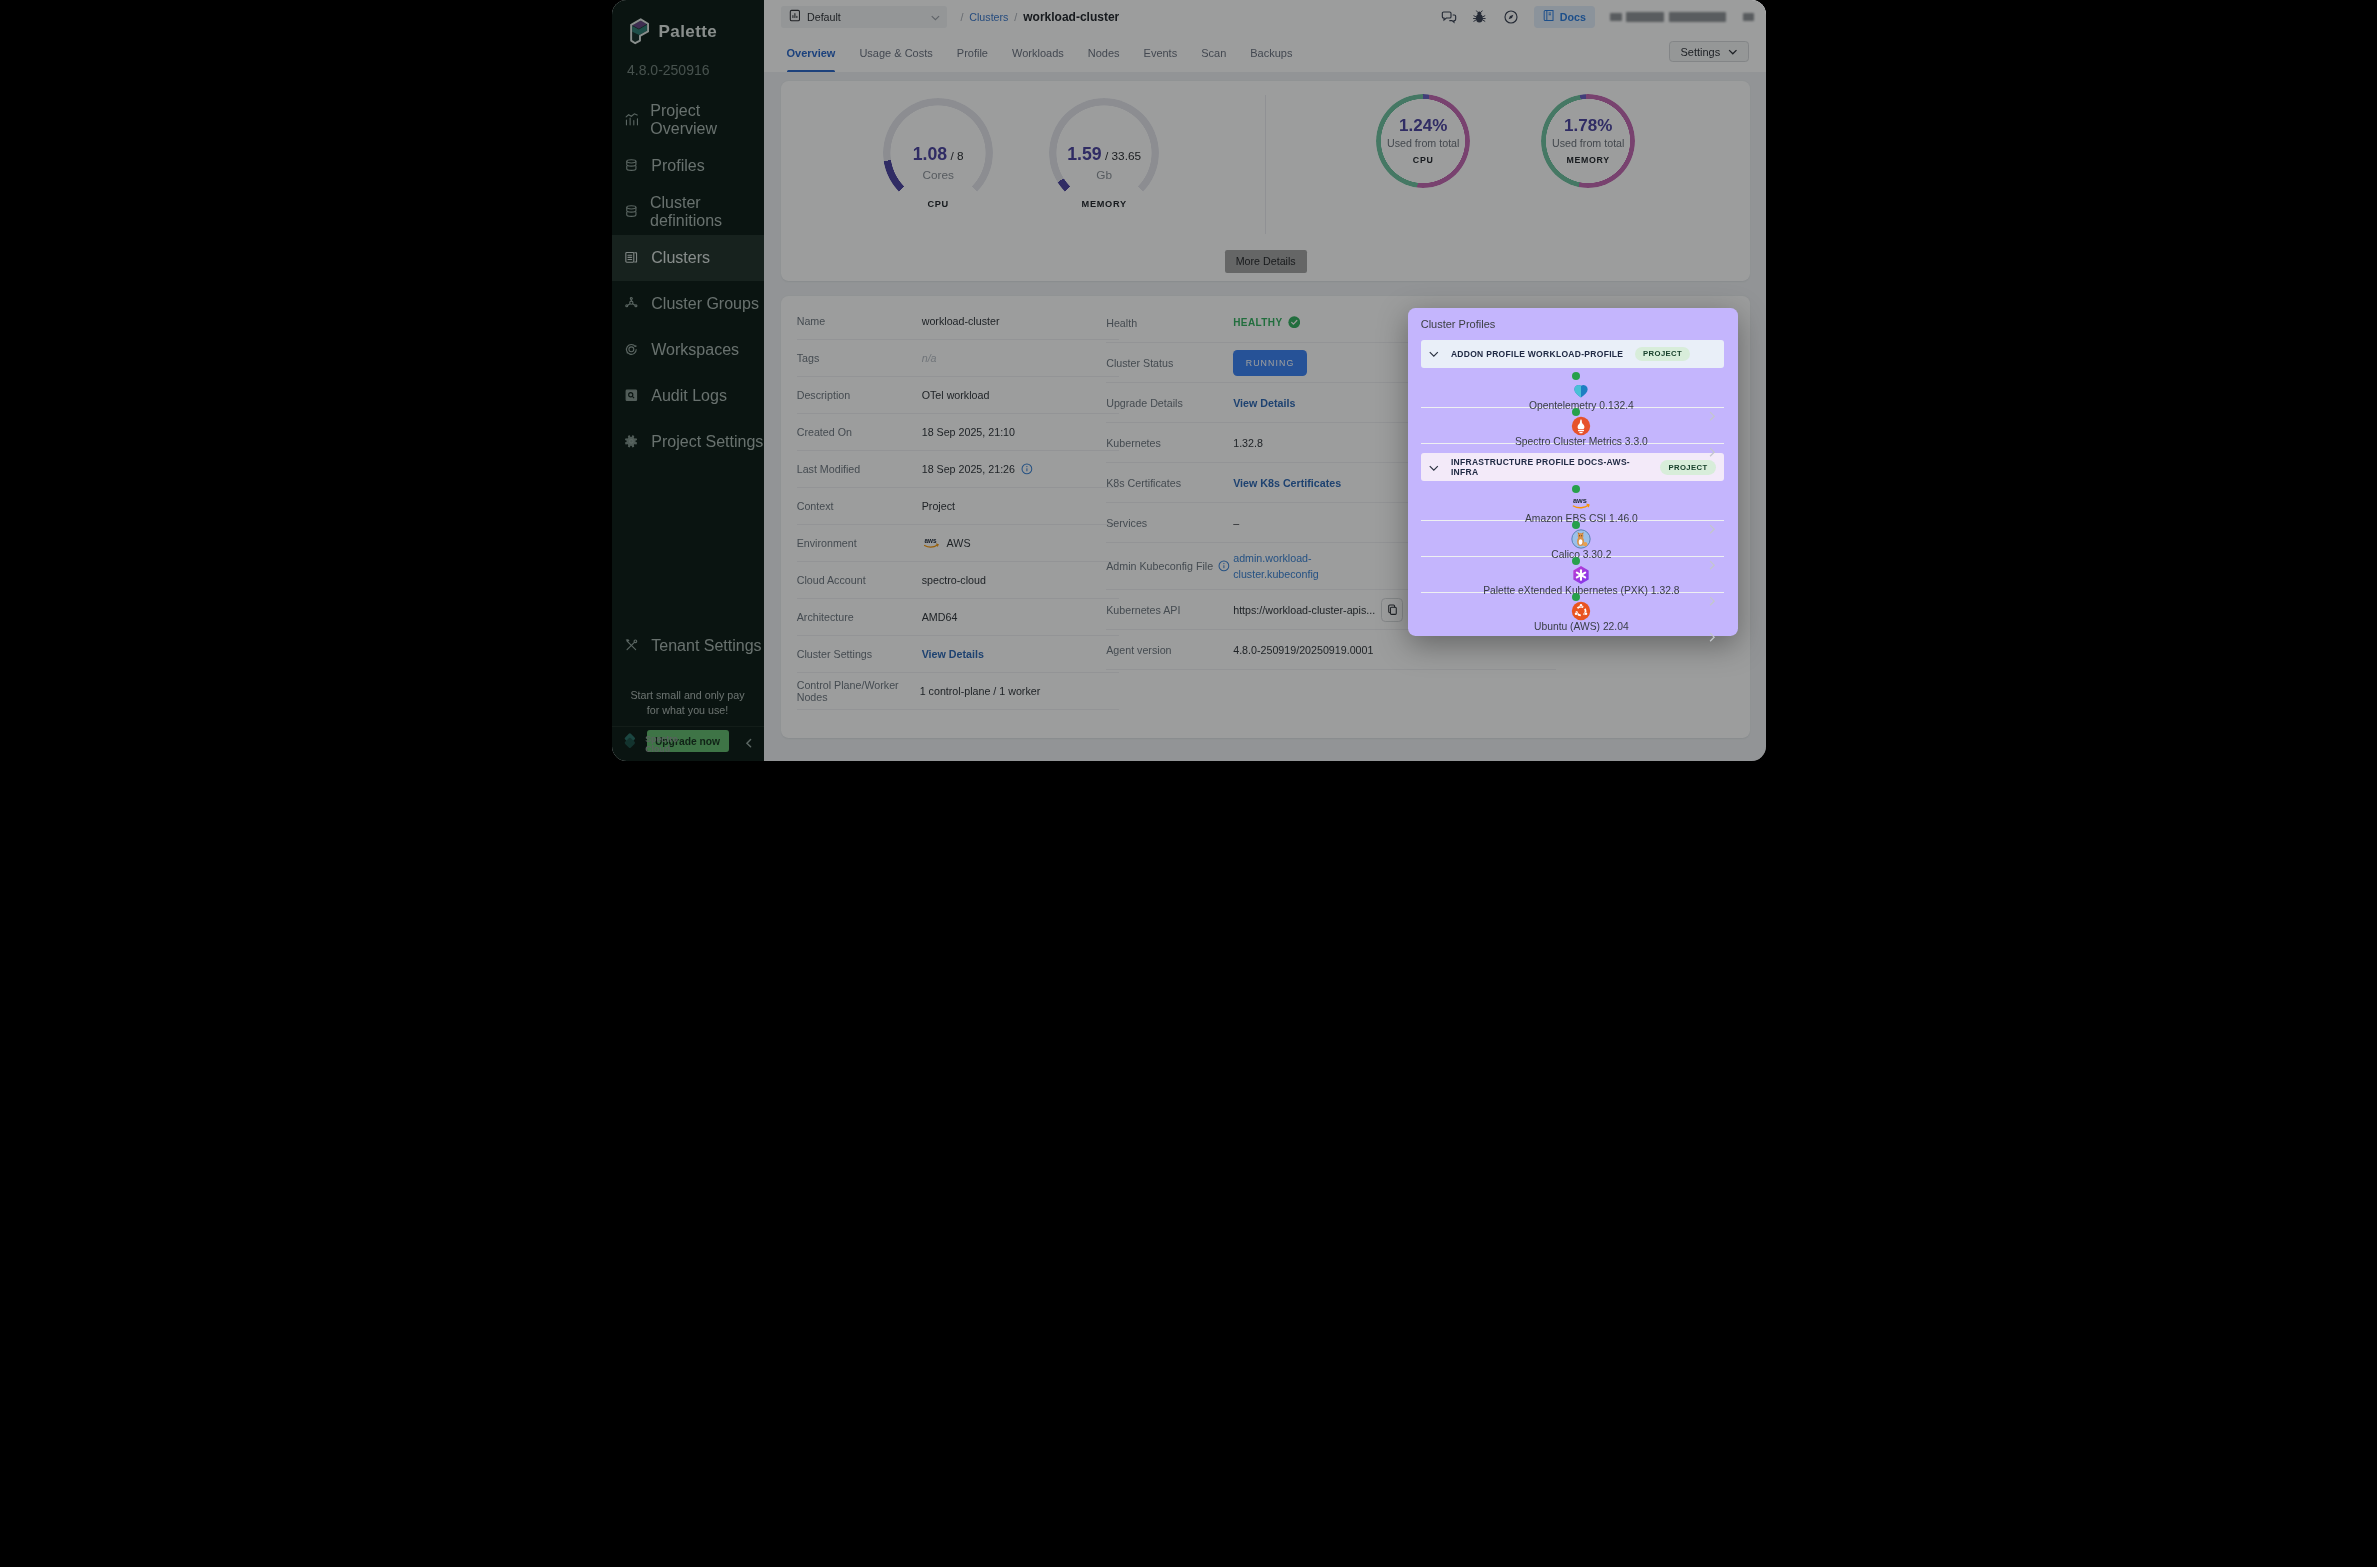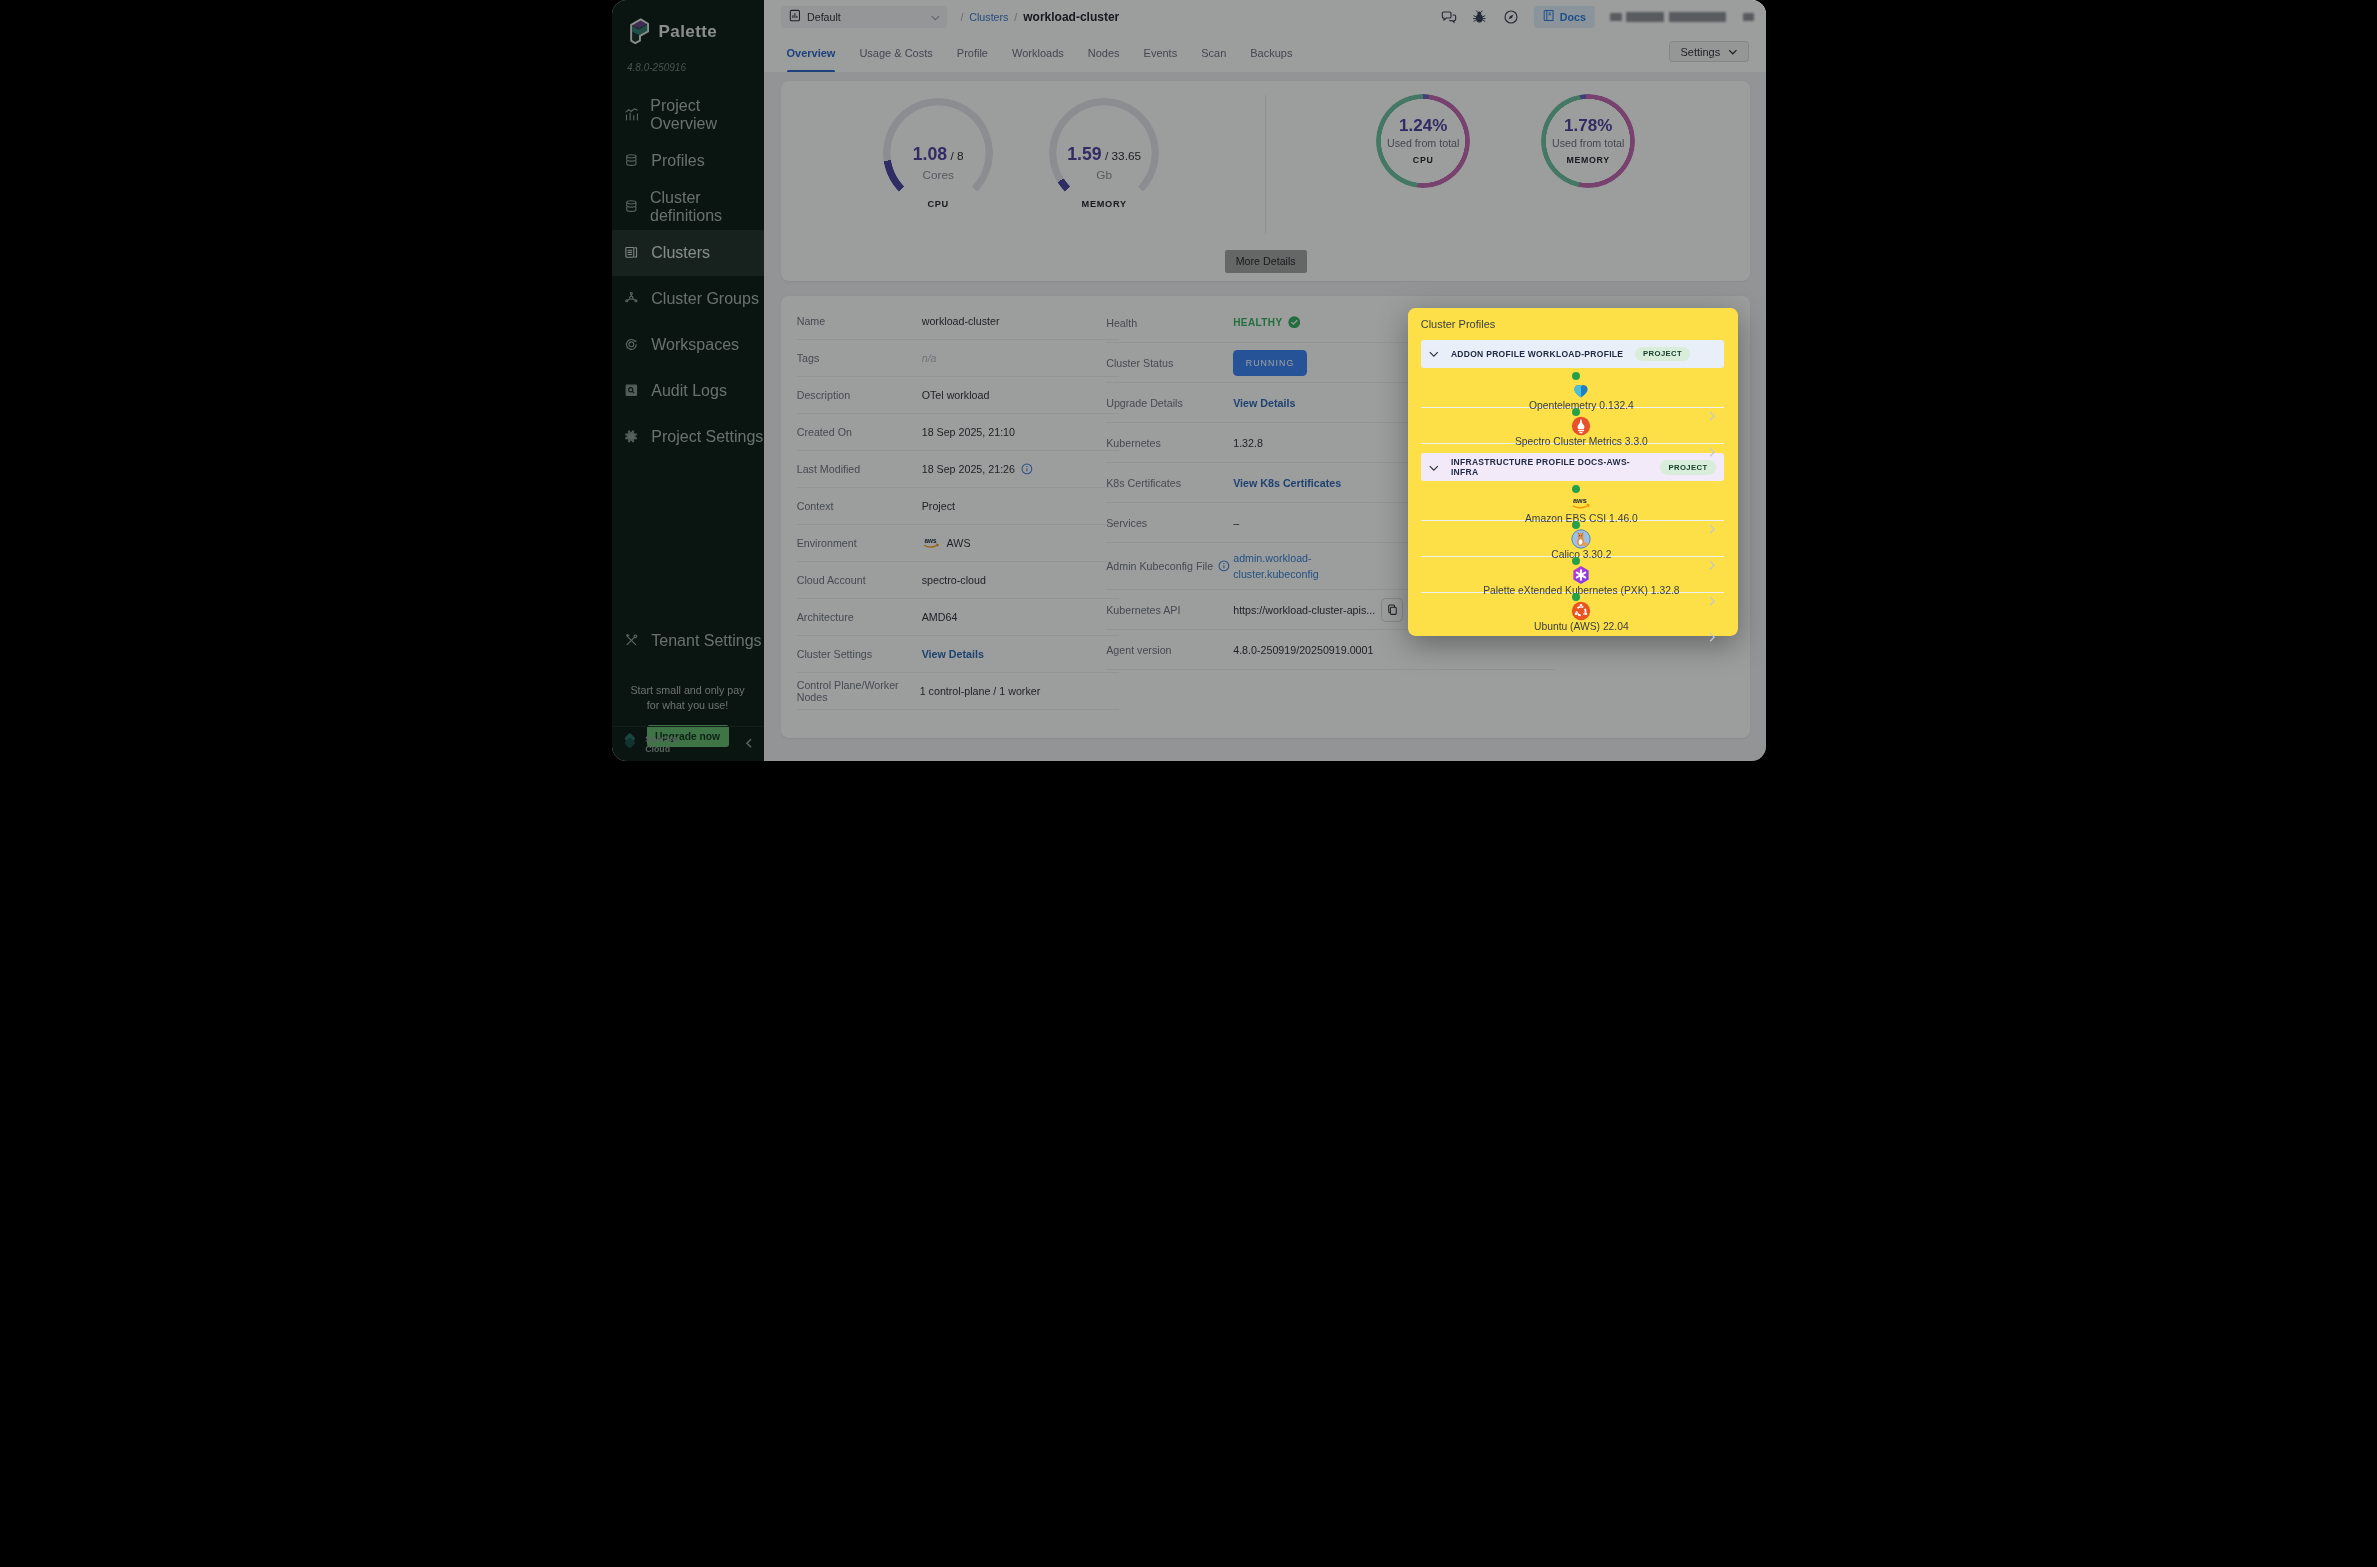--- a/index.html
+++ b/index.html
@@ -3,21 +3,21 @@
 <meta charset="utf-8">
 <style>
   html,body{margin:0;padding:0;background:#000;font-family:"Liberation Sans",sans-serif;}
   *{box-sizing:border-box;}
   .window{position:relative;width:1154px;height:761px;margin:0 auto;background:#eef0f3;border-radius:14.7px;overflow:hidden;}
 
   
   .sidebar{position:absolute;left:0;top:0;bottom:0;width:152px;background:#0d1c17;color:#a9b6b1;z-index:10;}
   .logo-row{display:flex;align-items:center;gap:7.4px;padding:16px 0 0 14.7px;}
   .logo-word{font-size:17px;font-weight:700;color:#dfe6e3;letter-spacing:0.4px;}
-  .version{padding:13.2px 0 0 15.5px;font-size:10px;color:#72827c;font-style:italic;}
+  .version{padding:13.2px 0 0 15.5px;font-size:14px;color:#72827c;}
   .nav{margin-top:19px;}
   .nav-item{display:flex;align-items:center;gap:11.8px;height:46px;padding-left:12px;font-size:16px;color:#a9b6b1;cursor:pointer;}
   .nav-item .nicon{width:16px;display:flex;justify-content:center;color:#93a49e;}
   .nav-item.active{background:#22322c;color:#dbe3e0;}
   .nav-item.active .nicon{color:#cfd9d5;}
   .nav-item.tenant{margin-top:158px;}
   .promo{margin:19px 8.8px 0;text-align:center;font-size:10.7px;line-height:1.45;color:#aeb9b4;}
   .upgrade-btn{display:block;margin:11.8px auto 0;width:82px;height:22px;background:#63bb6e;border:none;border-radius:2.9px;color:#16331f;font-size:10.3px;font-weight:700;font-family:inherit;cursor:pointer;}
   .side-footer{position:absolute;left:0;right:0;bottom:0;height:35px;border-top:0.7px solid #1c2a24;display:flex;align-items:center;padding:0 10.3px 0 8.8px;gap:5.9px;}
   .brand-lines{font-size:8.8px;line-height:1.15;color:#8d9b95;font-weight:600;}
@@ -83,21 +83,21 @@
   .blink{color:#3b82d4;cursor:pointer;}
   .healthy{color:#35b161;font-weight:700;font-size:10px;letter-spacing:0.4px;display:flex;align-items:center;gap:5.2px;}
   .run-pill{background:#3b82f6;color:#fff;border:none;border-radius:4.4px;height:26.5px;padding:0 12.5px;font-size:8.8px;font-weight:400;letter-spacing:1.1px;font-family:inherit;cursor:pointer;}
   .info-i{display:inline-flex;color:#3b82d4;cursor:pointer;}
   .copy-btn{width:22px;height:23.6px;border:0.7px solid #d8dadd;border-radius:4.4px;background:#fff;display:flex;align-items:center;justify-content:center;color:#2e3238;cursor:pointer;}
   .api-text{max-width:151px;white-space:nowrap;overflow:hidden;text-overflow:ellipsis;}
   .kc-link{width:110px;overflow-wrap:anywhere;line-height:1.5;}
 
   
   .dim{position:absolute;inset:0;background:rgba(8,9,10,.40);z-index:40;}
-  .panel{position:absolute;left:796px;top:308px;width:330px;background:#fde047;border-radius:7.4px;box-shadow:0 8.8px 29.4px rgba(0,0,0,.35);z-index:60;padding:10.3px 13.2px 7.4px;}
+  .panel{position:absolute;left:796px;top:308px;width:330px;background:#c4b5fd;border-radius:7.4px;box-shadow:0 8.8px 29.4px rgba(0,0,0,.35);z-index:60;padding:10.3px 13.2px 7.4px;}
   .panel-title{font-size:11px;color:#3c4043;}
   .sec-head{margin-top:9.6px;height:28px;border-radius:2.9px;display:flex;align-items:center;gap:11.8px;padding:0 8.8px;cursor:pointer;}
   .sec-head.blue{background:#e9eff8;}
   .sec-head.purple{background:#f3eaf9;}
   .sec-label{font-size:8.5px;font-weight:700;color:#202a44;letter-spacing:0.3px;}
   .badge{background:#d8edda;color:#17402b;font-size:7.7px;font-weight:700;letter-spacing:0.4px;border-radius:7.4px;padding:2.9px 8px;}
   .pitem{display:flex;align-items:center;height:36px;border-bottom:0.7px solid #eef0f2;padding-left:7.4px;cursor:pointer;flex-direction:column;}
   .pitem .dot{width:8px;height:8px;border-radius:50%;background:#27a04b;flex:0 0 auto;}
   .pitem .picon{width:20px;height:20px;margin-left:10.3px;flex:0 0 auto;display:flex;}
   .pitem .plabel2{margin-left:10.3px;font-size:10.3px;color:#383d44;}

